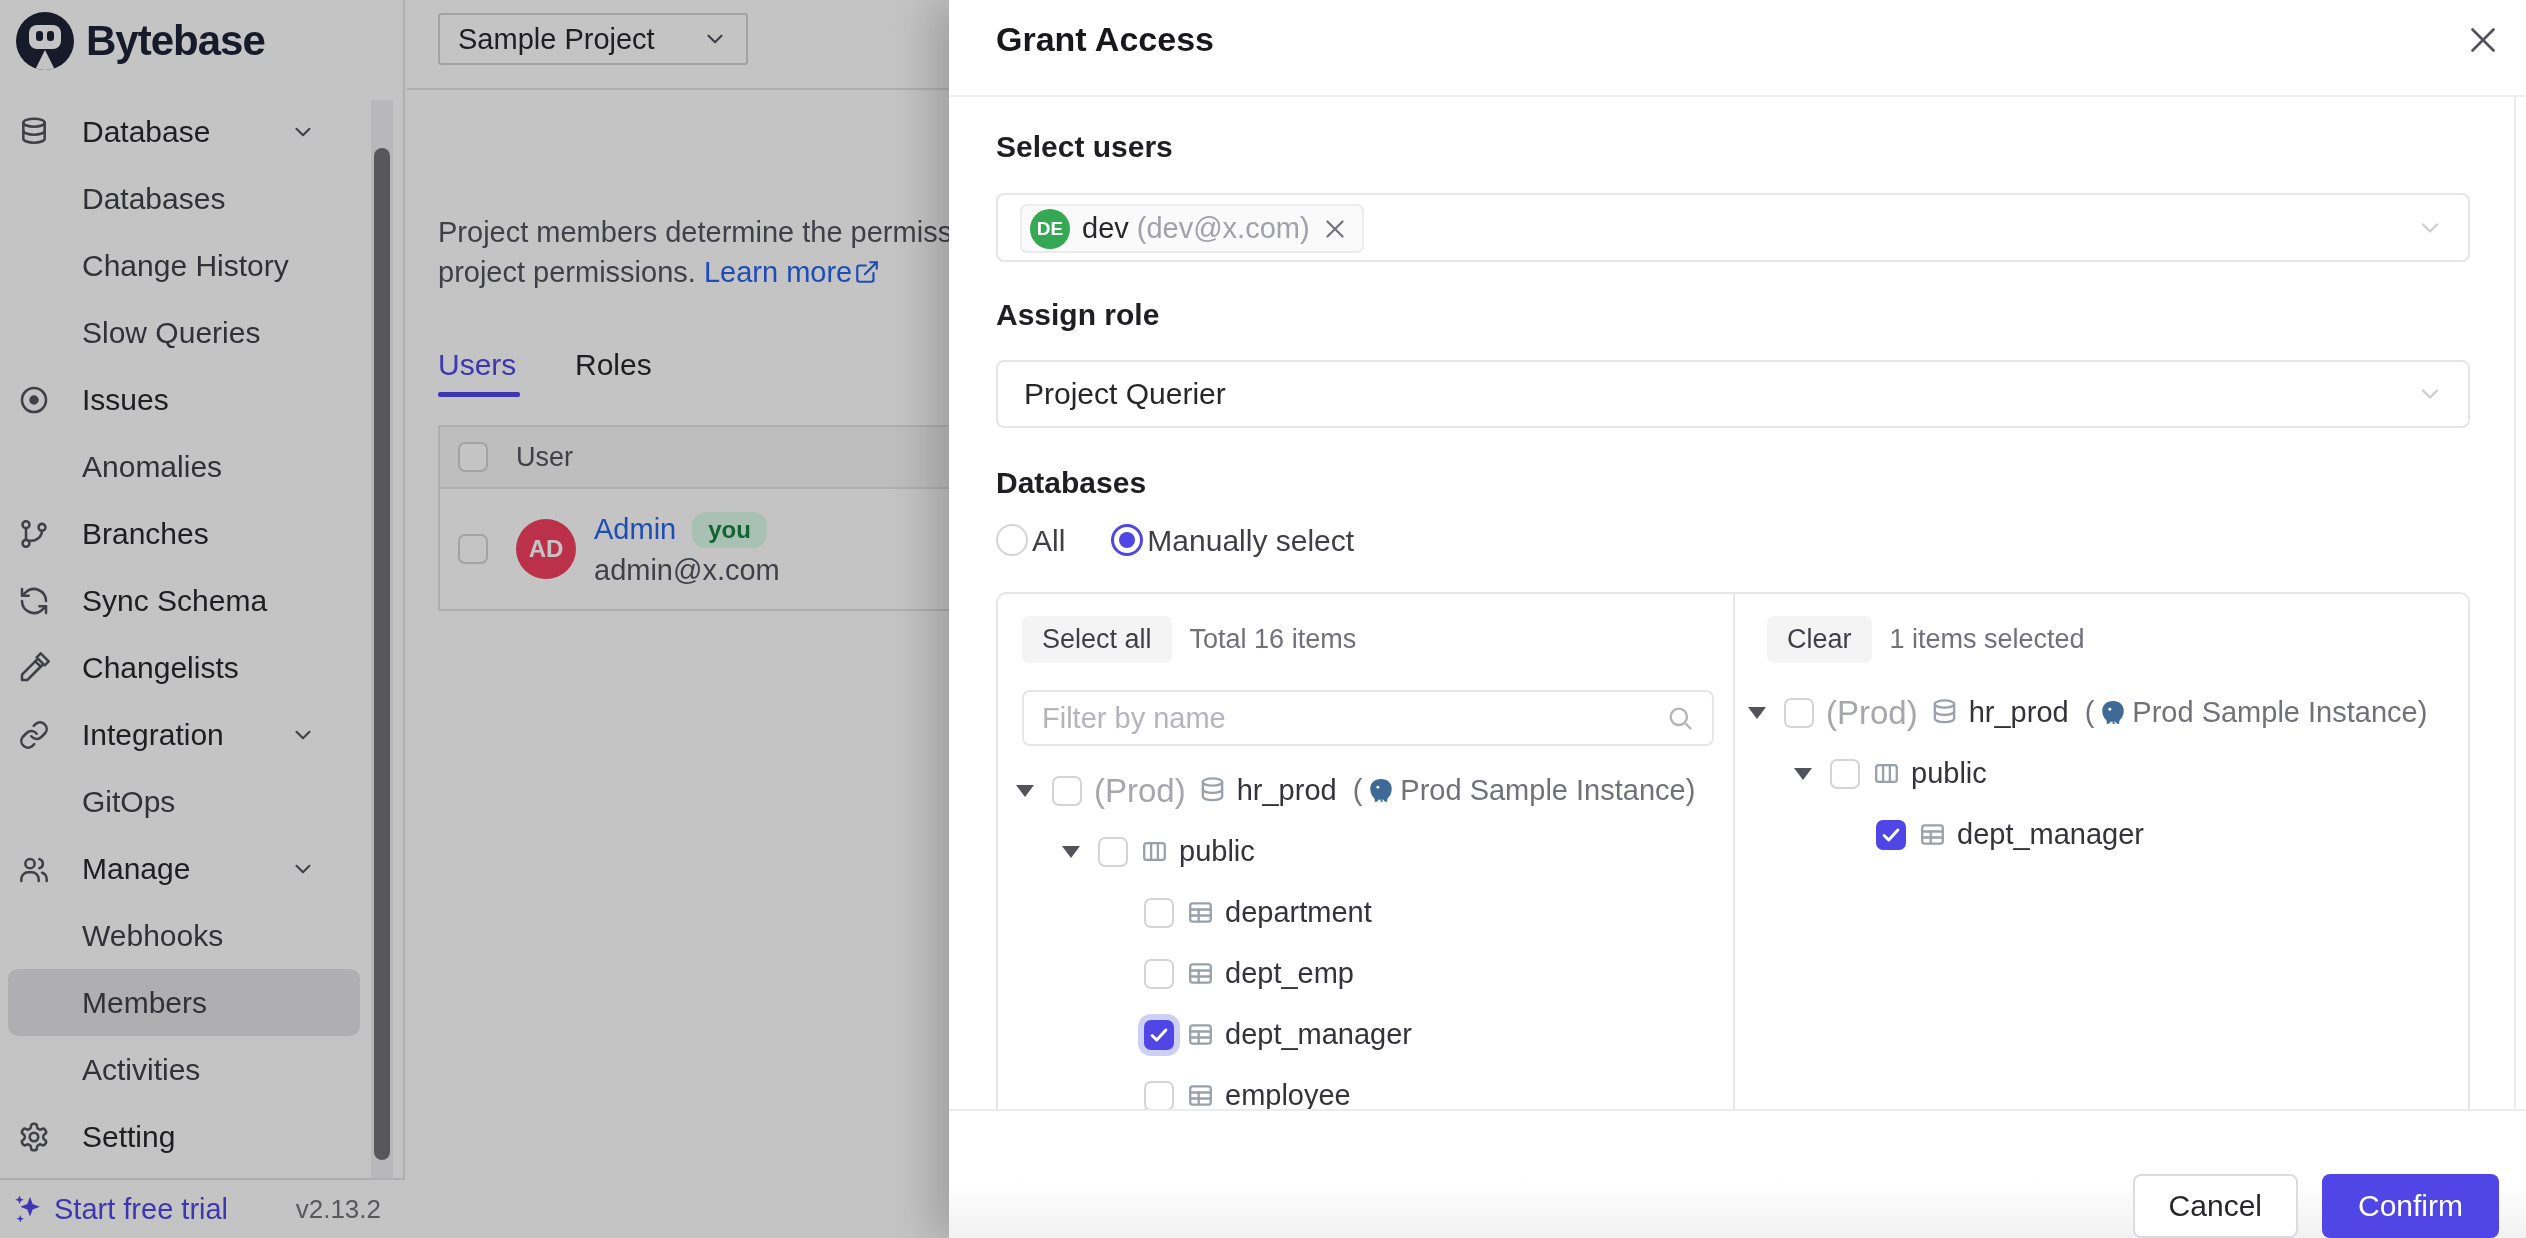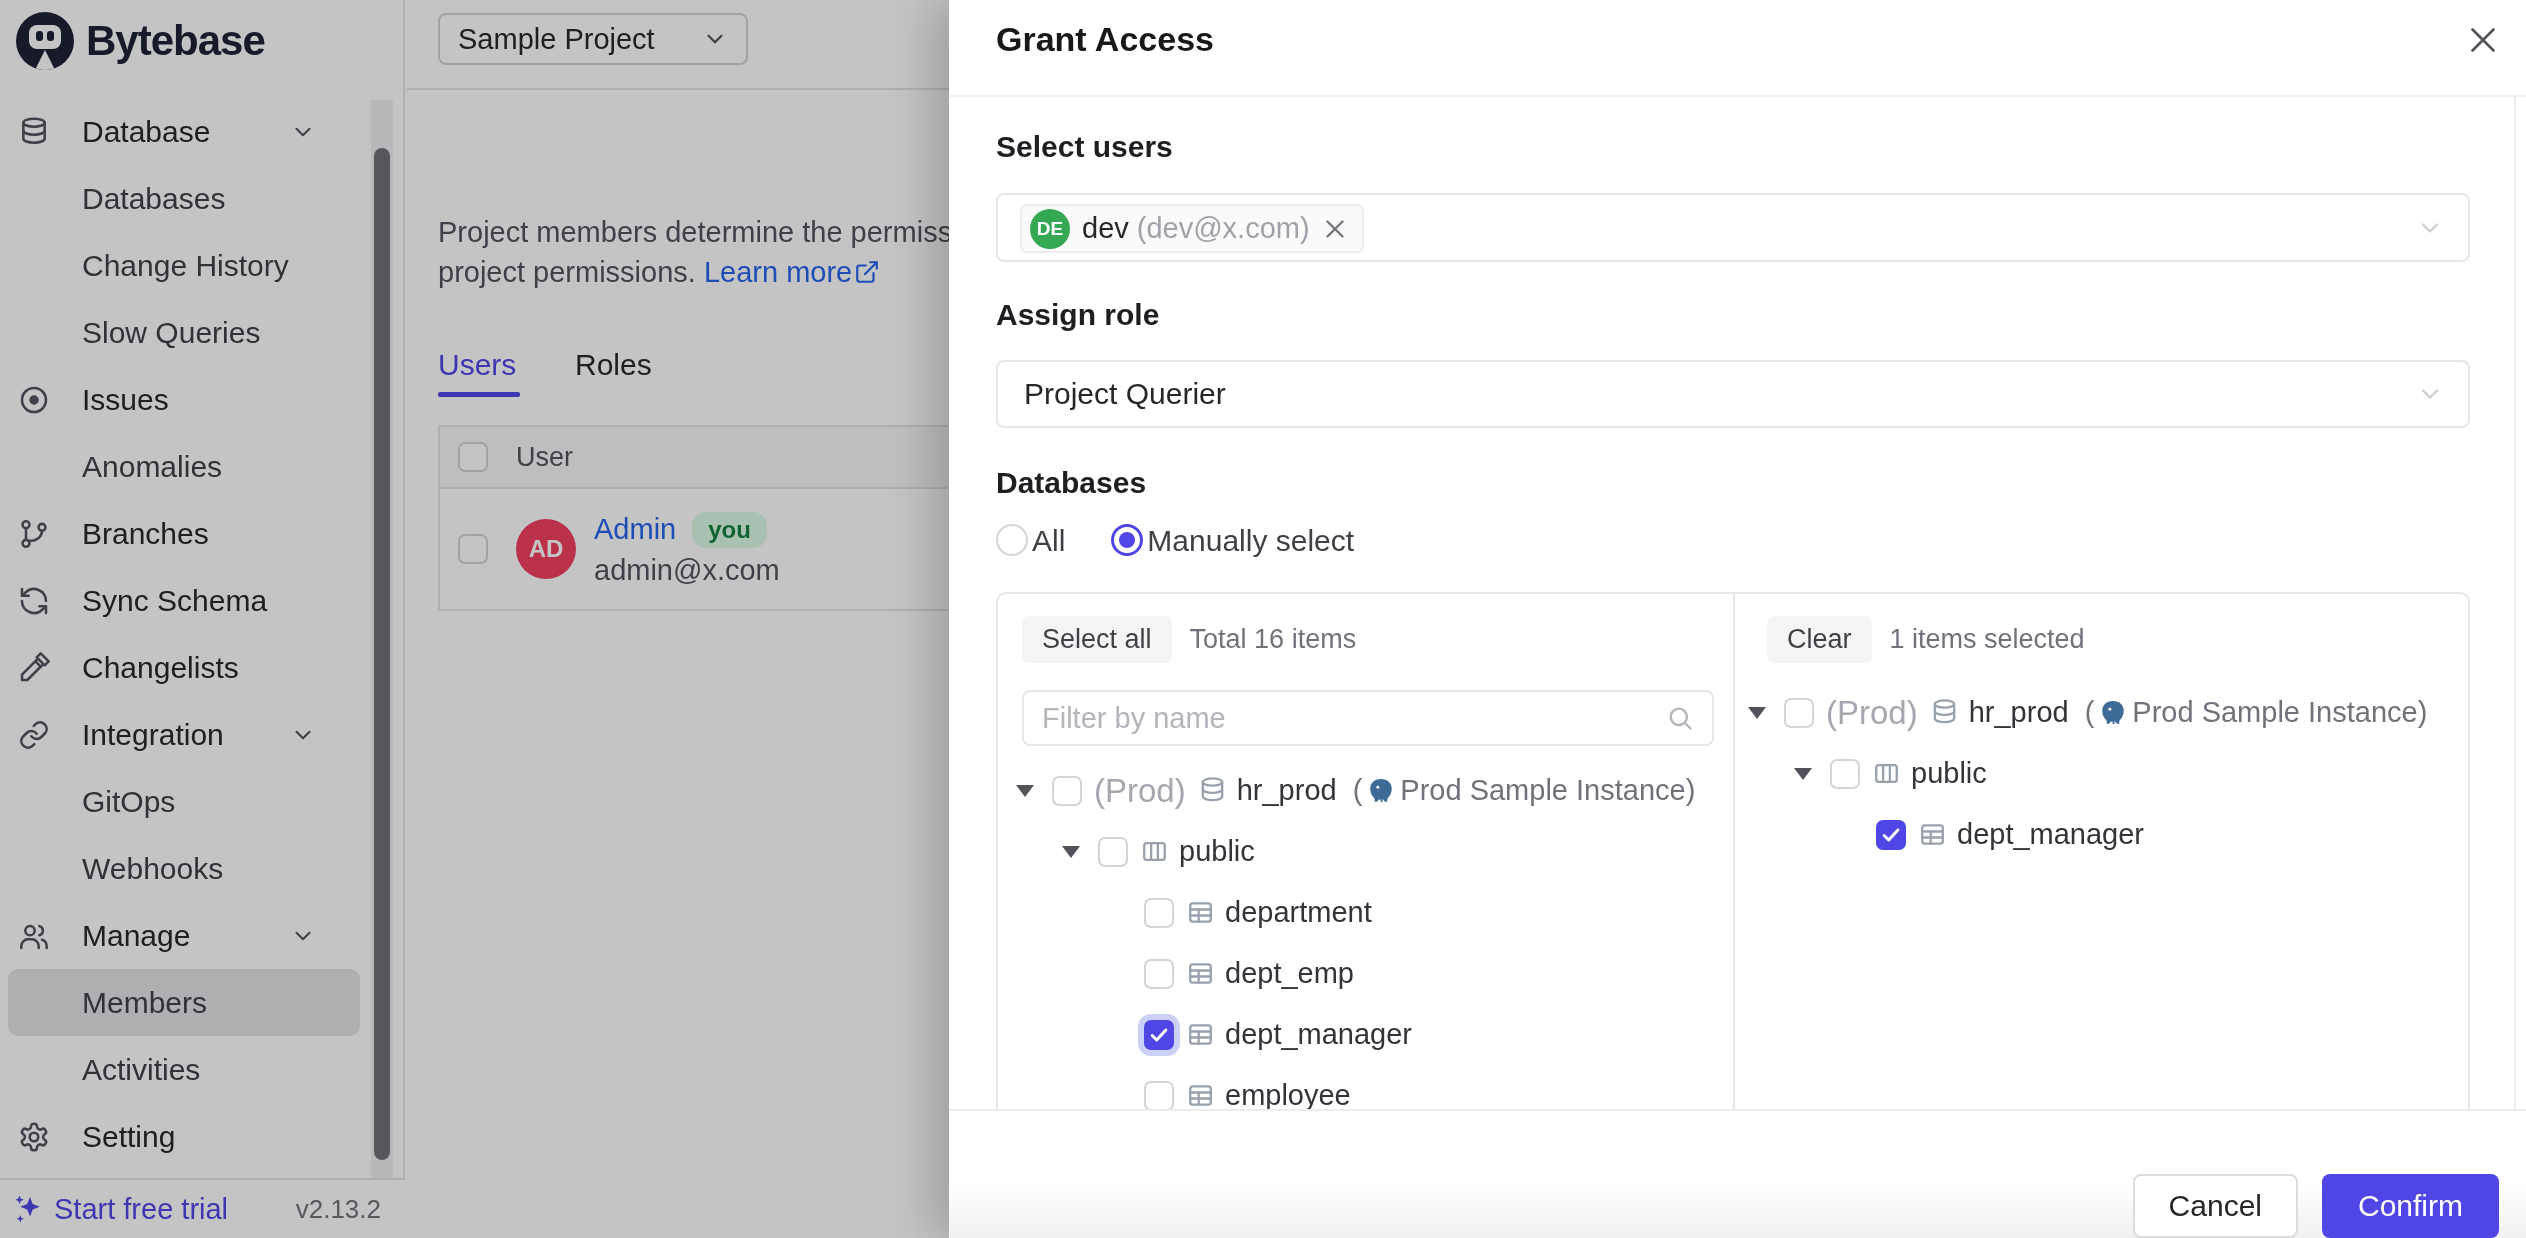--- a/index.html
+++ b/index.html
@@ -33,21 +33,21 @@
 
   .side-foot { position:absolute; left:0; top:1178px; width:405px; height:60px; border-top:2px solid #e4e4e7;
     display:flex; align-items:center; background:#fff; }
   .spark { width:36px; height:36px; margin-left:12px; color:#4f46e5; }
   .trial { font-size:29px; font-weight:500; color:#4f46e5; margin-left:6px; }
   .version { font-size:26px; color:#71717a; margin-left:auto; margin-right:24px; }
 
   
   .topbar { position:absolute; left:407px; top:0; right:0; height:90px; background:#fff; border-bottom:2px solid #e4e4e7; }
   .proj-select { position:absolute; left:31px; top:13px; width:310px; height:52px; border:2px solid #d4d4d8;
-    border-radius:8px; display:flex; align-items:center; padding:16px 18px; cursor:pointer; }
+    border-radius:3px; display:flex; align-items:center; padding:16px 18px; cursor:pointer; }
   .proj-select span { font-size:29px; color:#27272a; }
   .proj-select .chev { margin-left:auto; width:26px; height:26px; color:#52525b; }
 
   .page { position:absolute; left:407px; top:90px; right:0; bottom:0; background:#fff; }
   .desc { position:absolute; left:31px; font-size:29px; color:#52525b; white-space:nowrap; }
   .d1 { top:126px; } .d2 { top:166px; }
   .link { color:#2563eb; cursor:pointer; }
   .ext-icon { display:inline-block; width:26px; height:26px; color:#2563eb; vertical-align:-3px; margin-left:2px; }
   .tab { position:absolute; top:258px; font-size:30px; font-weight:500; cursor:pointer; }
   .tab-users { left:31px; color:#4f46e5; }
@@ -219,34 +219,34 @@
             <path d="M14 11a5 5 0 0 0-7.5-.5l-3 3a5 5 0 0 0 7 7l1.7-1.7"></path>
           </svg></span>
         <span class="nav-label">Integration</span>
         <span class="nav-chevron"><svg viewBox="0 0 24 24" fill="none" stroke="currentColor" stroke-width="1.9" stroke-linecap="round" stroke-linejoin="round">
             <path d="M6 9l6 6 6-6"></path>
           </svg></span>
       </div>
       <div class="nav-item nav-sub">
         <span class="nav-label">GitOps</span>
       </div>
-      <div class="nav-item nav-sub">
-        <span class="nav-label">Webhooks</span>
-      </div>
       <div class="nav-item">
         <span class="nicon"><svg viewBox="0 0 24 24" fill="none" stroke="currentColor" stroke-width="1.9" stroke-linecap="round" stroke-linejoin="round">
             <circle cx="9" cy="8" r="3.5"></circle>
             <path d="M2.5 21v-1.5a5 5 0 0 1 5-5h3a5 5 0 0 1 5 5V21"></path>
             <path d="M16 4.6a3.5 3.5 0 0 1 0 6.8"></path>
             <path d="M21.5 21v-1.5a5 5 0 0 0-3.5-4.7"></path>
           </svg></span>
         <span class="nav-label">Manage</span>
         <span class="nav-chevron"><svg viewBox="0 0 24 24" fill="none" stroke="currentColor" stroke-width="1.9" stroke-linecap="round" stroke-linejoin="round">
             <path d="M6 9l6 6 6-6"></path>
           </svg></span>
+      </div>
+      <div class="nav-item nav-sub">
+        <span class="nav-label">Webhooks</span>
       </div>
       <div class="nav-item nav-sub nav-active">
         <span class="nav-label">Members</span>
       </div>
       <div class="nav-item nav-sub">
         <span class="nav-label">Activities</span>
       </div>
       <div class="nav-item">
         <span class="nicon"><svg viewBox="0 0 24 24" fill="none" stroke="currentColor" stroke-width="1.9" stroke-linecap="round" stroke-linejoin="round">
             <circle cx="12" cy="12" r="3.2"></circle>

